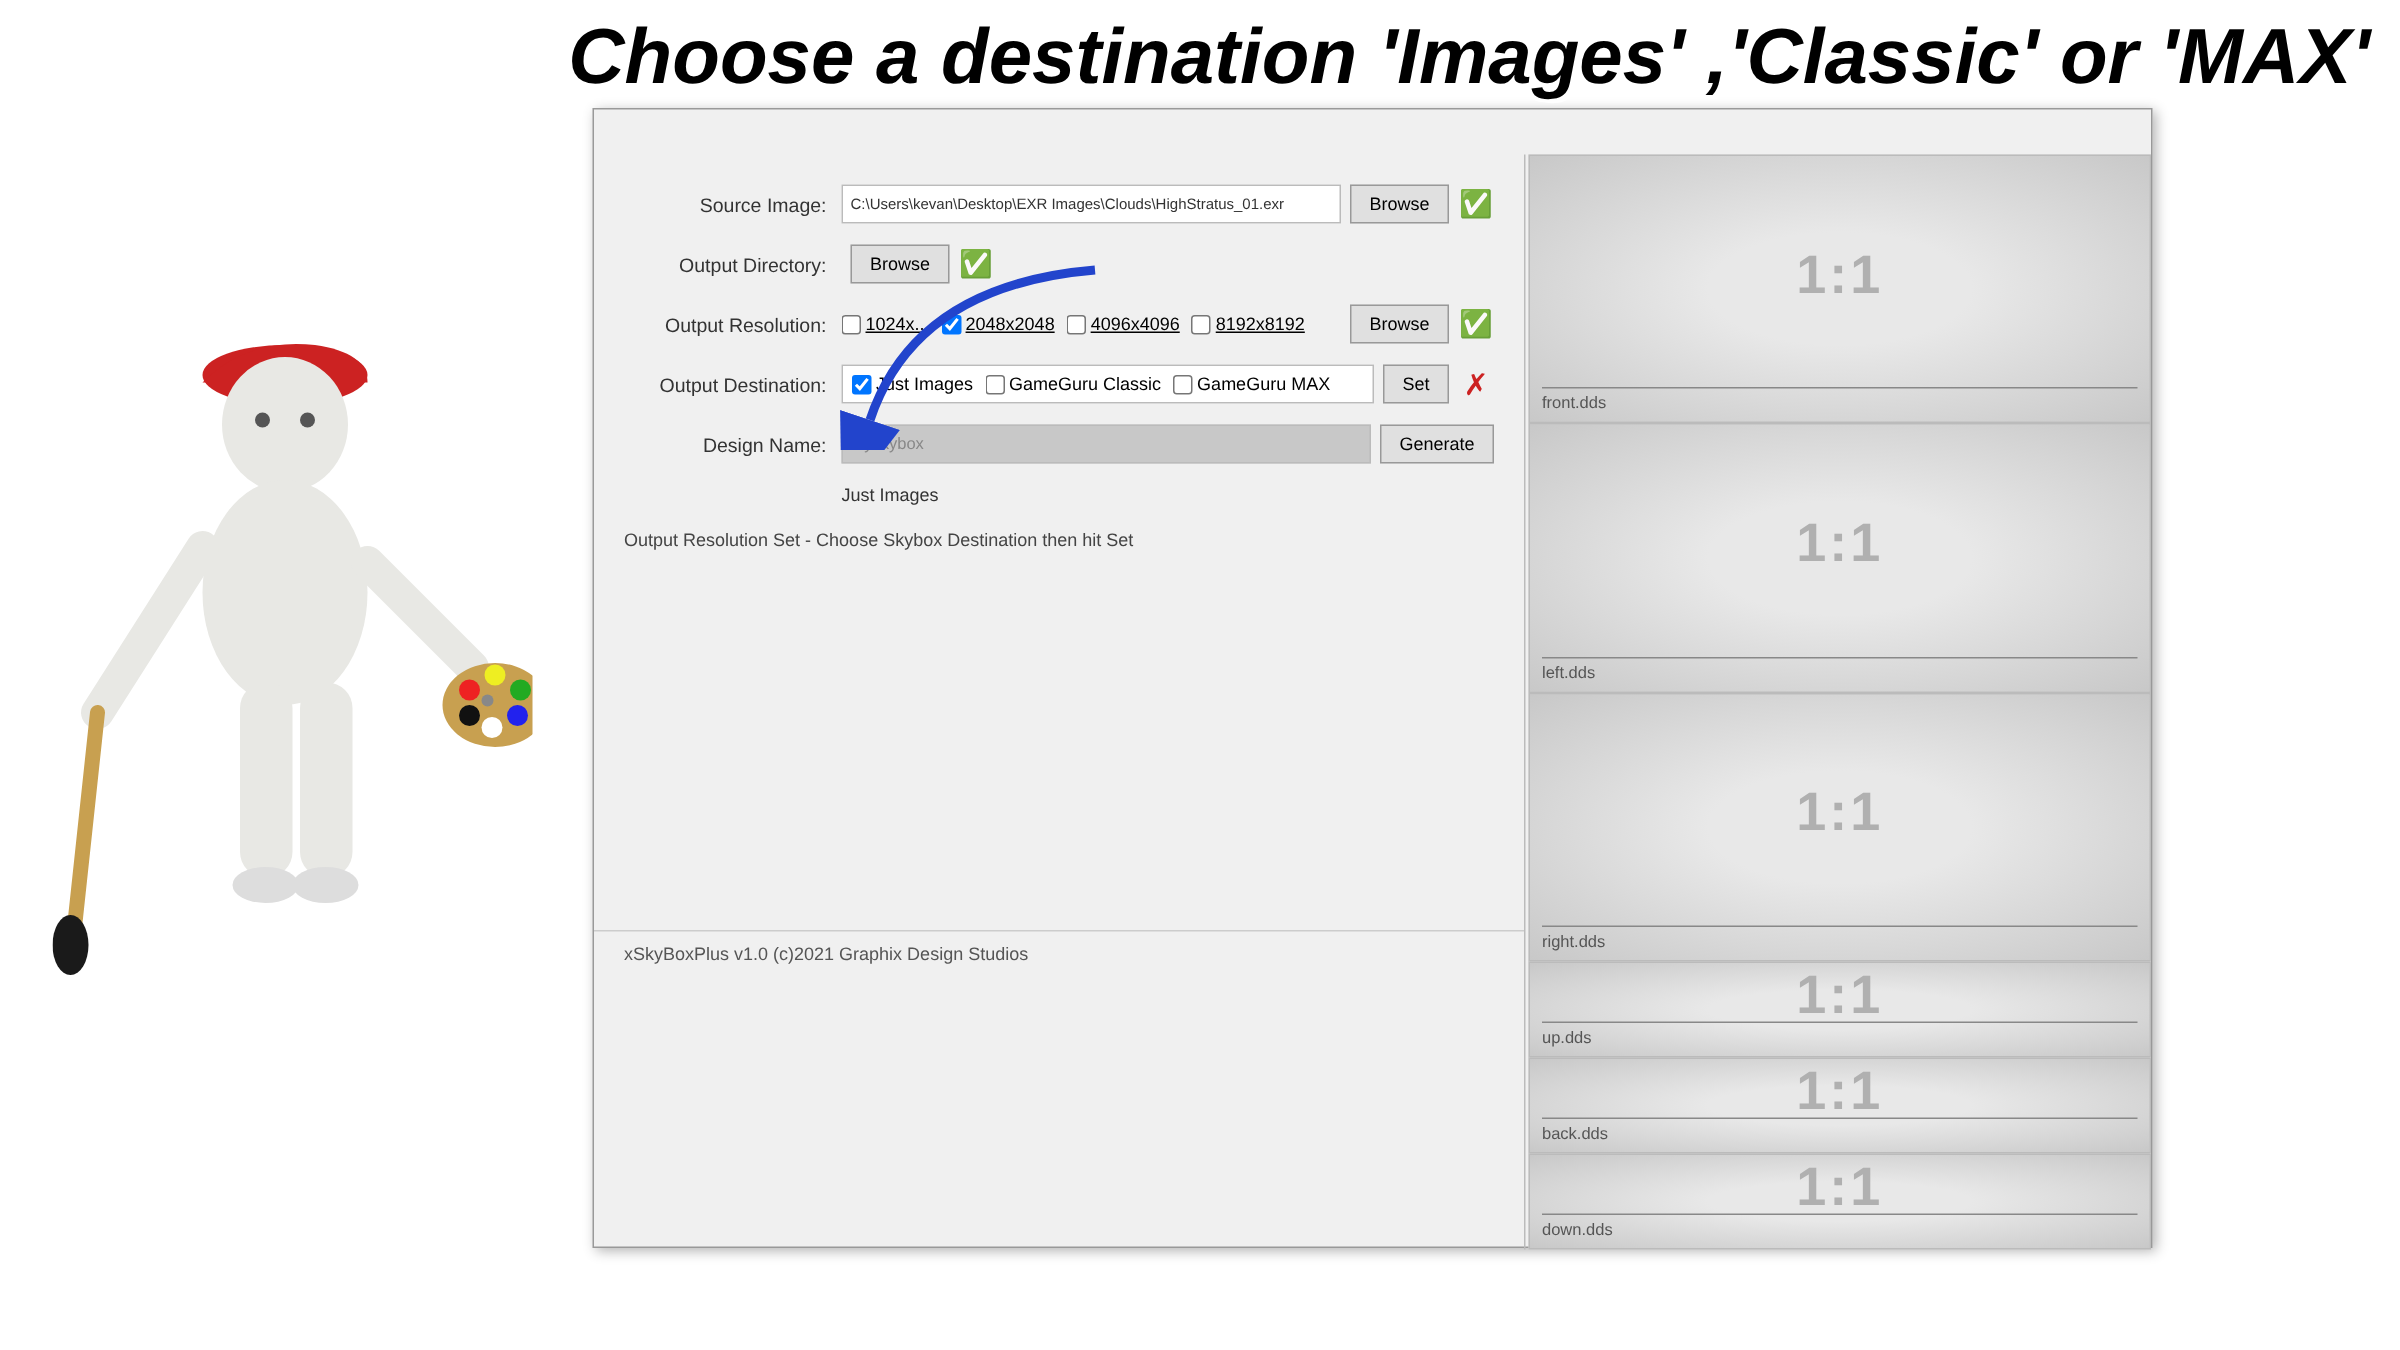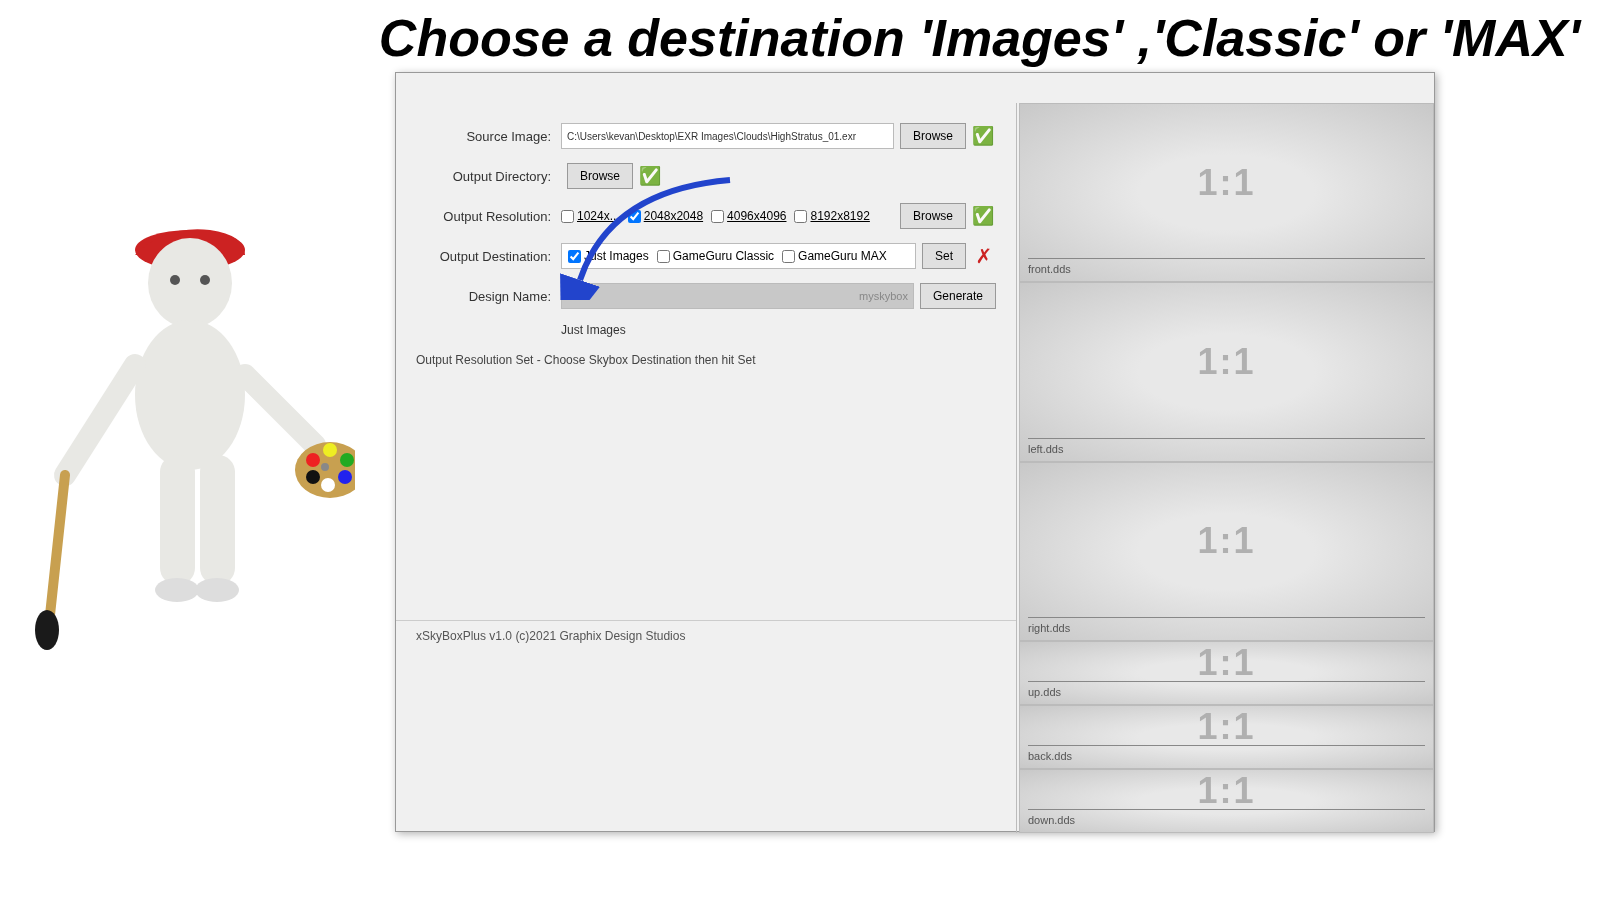--- a/index.html
+++ b/index.html
@@ -142,21 +142,20 @@
       border: 1px solid #bbb;
       background: white;
       font-size: 11px;
       padding: 4px 5px;
       color: #333;
     }
 
     .form-input.gray-bg {
       background: #c8c8c8;
       color: #888;
-      text-align: right;
     }
 
     .btn {
       height: 26px;
       padding: 0 12px;
       font-size: 12px;
       background: #e0e0e0;
       border: 1px solid #999;
       cursor: pointer;
       margin-left: 6px;

